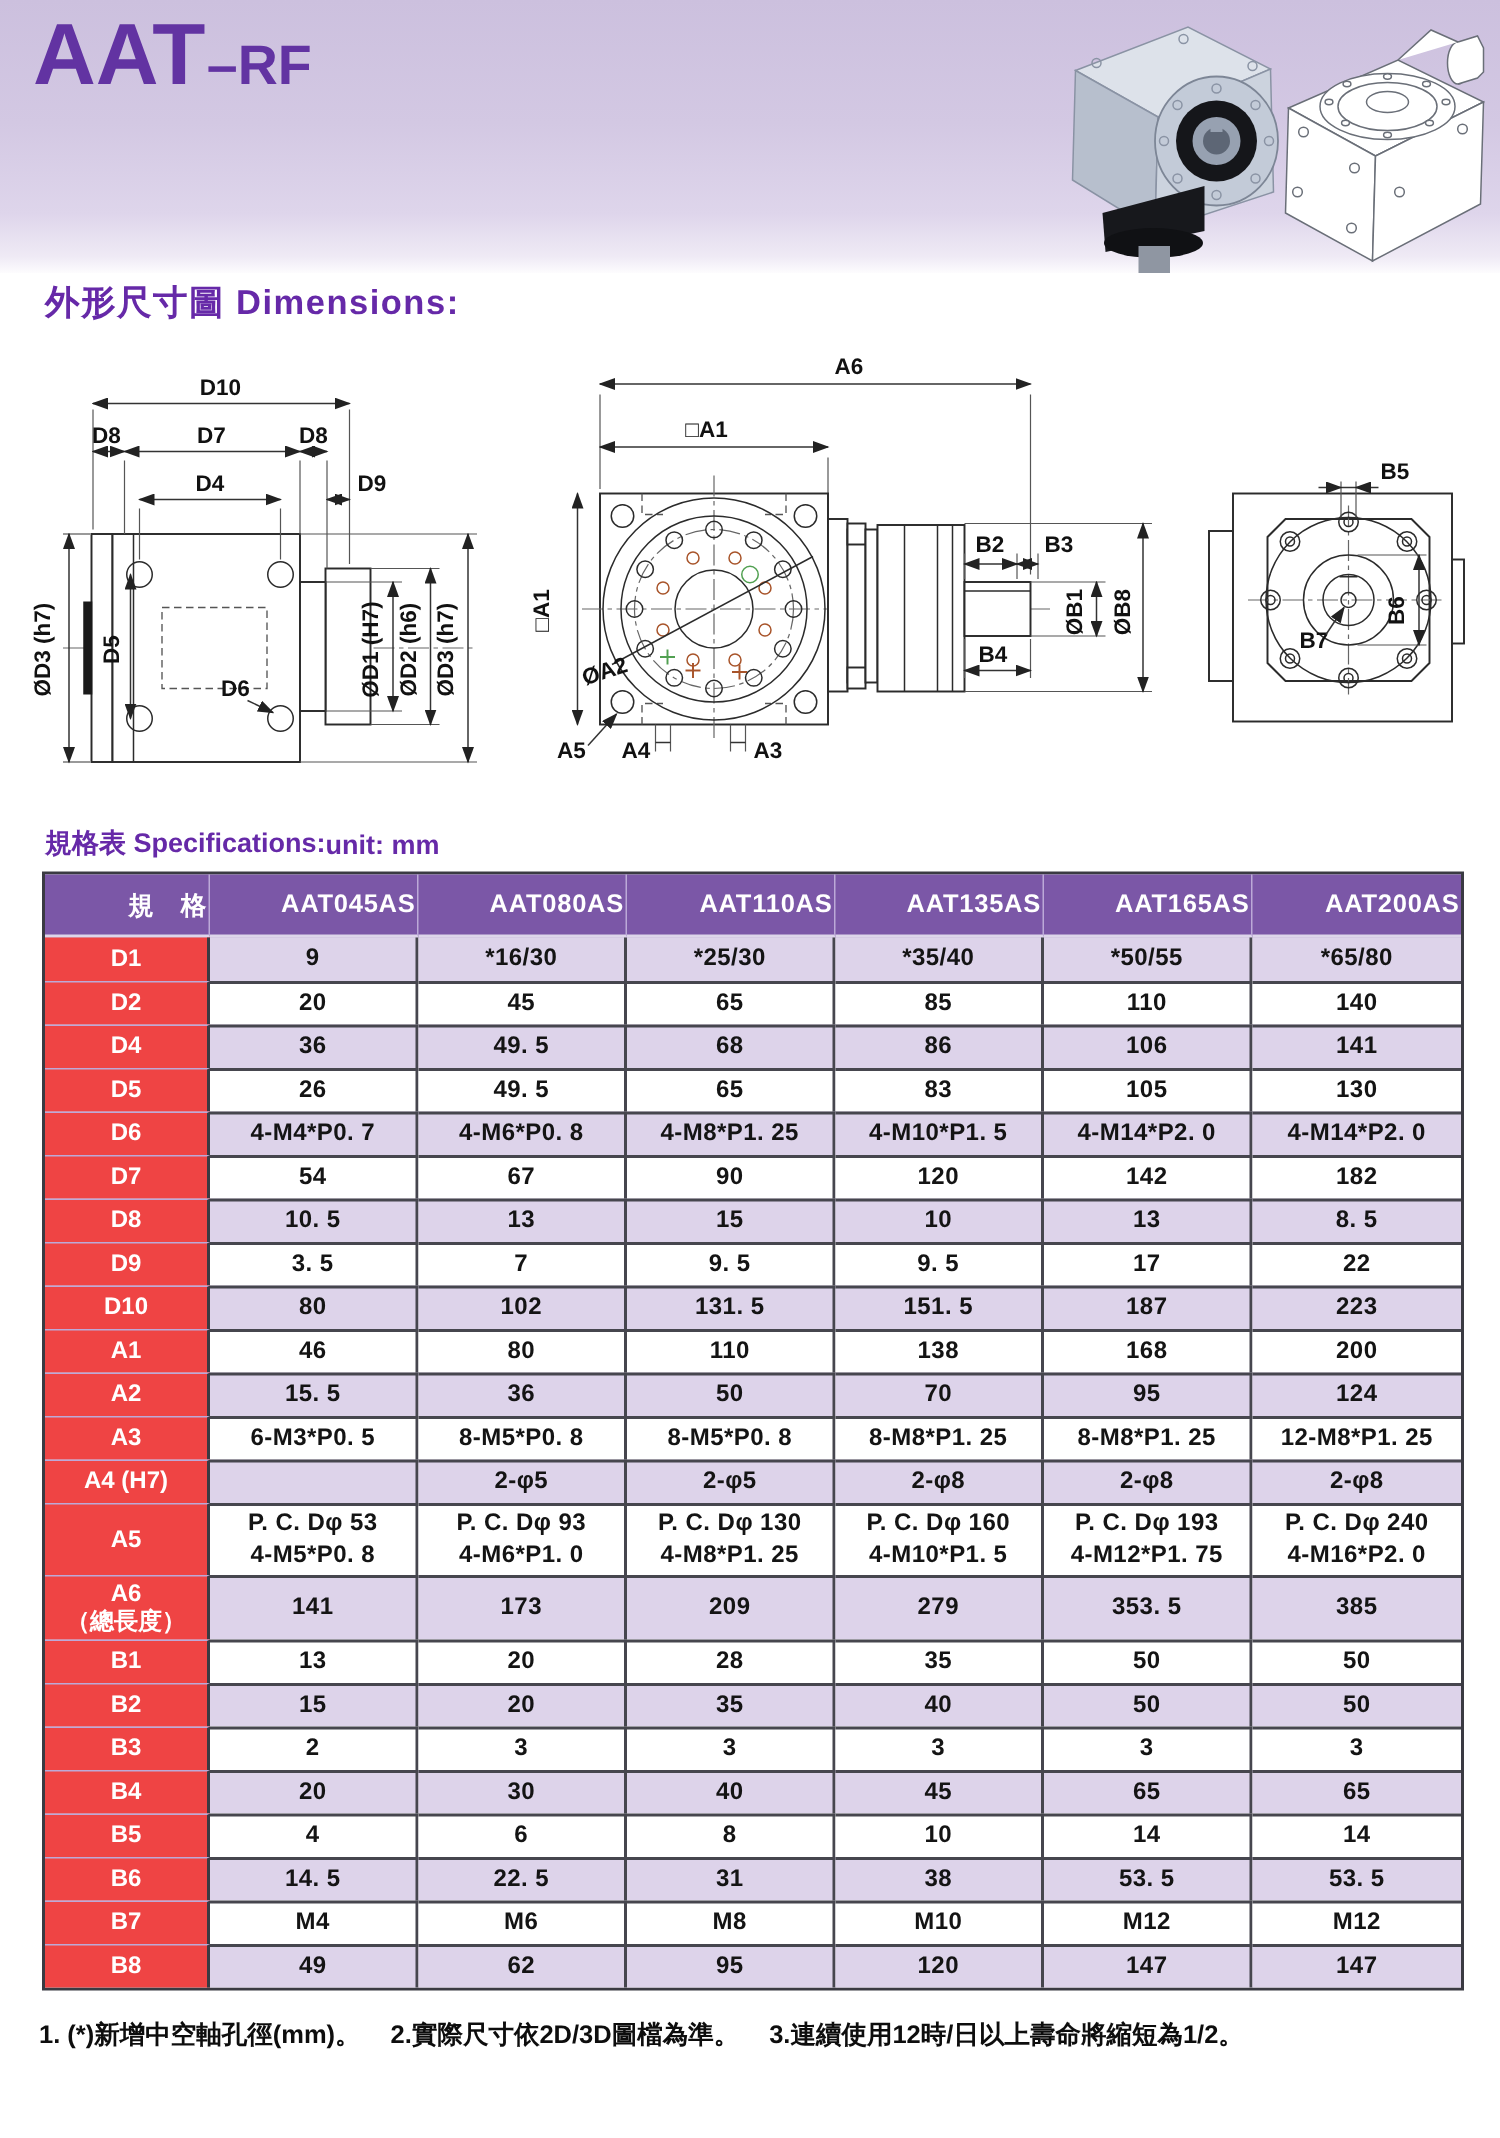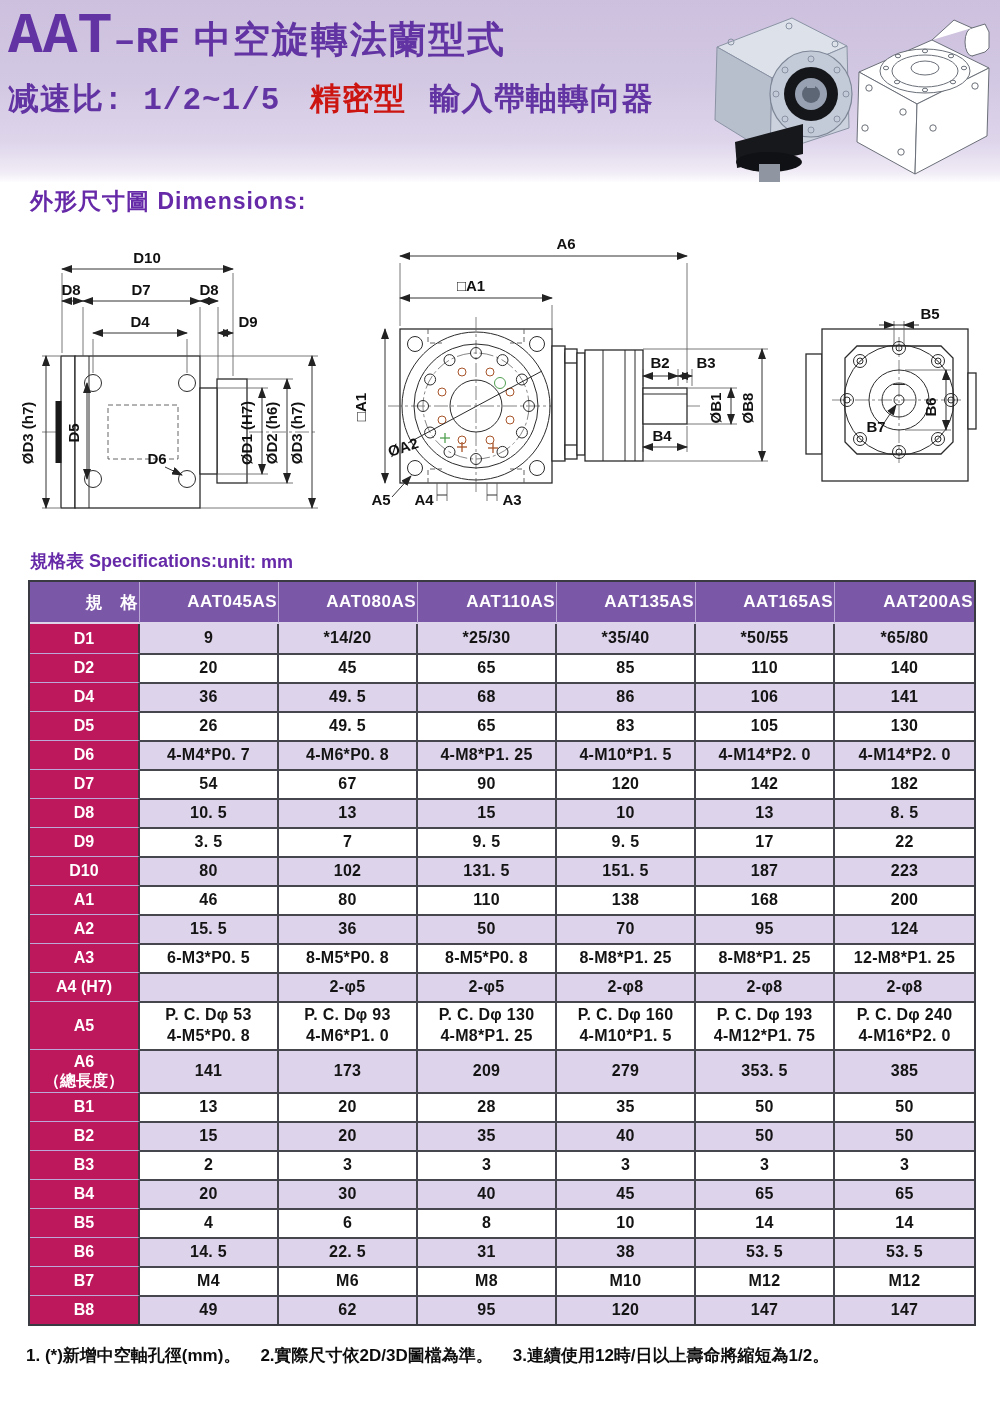--- a/index.html
+++ b/index.html
@@ -2,21 +2,21 @@
 <html><head>
 <meta charset="utf-8">
 <style>
   html,body{margin:0;padding:0;}
   body{width:1000px;background:#fff;color:#111;font-family:"Liberation Sans","DejaVu Sans",sans-serif;}
   .page{width:1000px;height:1425px;position:relative;overflow:hidden;}
 
   
   .banner{position:relative;height:182px;
     background:linear-gradient(180deg,#ccc0de 0%,#d3c8e3 45%,#ded5eb 78%,#efeaf5 94%,#fdfcfe 100%);}
-  .titles{position:absolute;left:8px;top:8px;white-space:nowrap;font-family:Liberation Mono, monospace;}
+  .titles{position:absolute;left:22px;top:8px;white-space:nowrap;}
   .line1{display:flex;align-items:baseline;color:#6233a2;}
   .t-aat{font-size:58px;font-weight:bold;letter-spacing:0px;line-height:1;}
   .t-rf{font-size:37px;font-weight:bold;margin-left:1px;}
   .t-cn{font-size:37px;font-weight:bold;margin-left:14px;letter-spacing:2px;}
   .line2{margin-top:12px;font-size:31px;font-weight:bold;color:#6233a2;letter-spacing:1px;}
   .t-red{color:#cc1411;margin:0 4px 0 10px;}
   .products{position:absolute;right:6px;top:2px;}
 
   
   .section-heading{margin:4px 0 0 30px;font-size:23px;font-weight:bold;color:#6629a8;letter-spacing:1px;}
@@ -33,21 +33,21 @@
   svg .cl{stroke:#666;stroke-width:.8;stroke-dasharray:14 3 3 3;fill:none;}
   svg .hid{stroke:#555;stroke-width:.9;stroke-dasharray:5 3;fill:none;}
 
   
   table.spec{margin:0 28px;width:944px;border-collapse:separate;border-spacing:0;
     border:2px solid #3a3a42;table-layout:fixed;}
   table.spec thead th{height:38px;background:#7b57a7;color:#fff;font-size:17px;font-weight:bold;
     border-right:1px solid #bca9d8;border-bottom:2px solid #ddd5ea;text-align:right;letter-spacing:.5px;}
   table.spec thead th:last-child{border-right:0;}
   table.spec tbody tr{height:29px;}
-  table.spec tbody th{background:#be185d;color:#fff;font-size:16px;font-weight:bold;
+  table.spec tbody th{background:#ef4444;color:#fff;font-size:16px;font-weight:bold;
     border-top:1px solid #bca9d8;border-right:2px solid #3a3a42;text-align:center;
     white-space:pre-line;line-height:1.2;padding:2px 0;}
   table.spec tbody tr:first-child th{border-top:0;}
   table.spec tbody td{font-size:16px;font-weight:bold;color:#141414;text-align:center;
     border-top:2px solid #46464e;border-right:2px solid #46464e;
     white-space:pre-line;line-height:1.3;padding:2px 2px;letter-spacing:.3px;}
   table.spec tbody tr:first-child td{border-top:0;}
   table.spec tbody td:last-child{border-right:0;}
   table.spec tbody tr:nth-child(odd) td{background:#ddd3ea;}
   table.spec tbody tr:nth-child(even) td{background:#fff;}
@@ -58,26 +58,20 @@
 </head>
 <body>
 
 <div class="page">
 
   <header class="banner">
     <div class="titles">
       <div class="line1">
         <span class="t-aat">AAT</span>
         <span class="t-rf">–RF</span>
-        <span class="t-cn">中空旋轉法蘭型式</span>
-      </div>
-      <div class="line2">
-        <span>减速比: 1/2~1/5</span>
-        <span class="t-red">精密型</span>
-        <span>輸入帶軸轉向器</span>
       </div>
     </div>
 
     <svg class="products" width="305" height="180" viewBox="0 0 305 180">
       <g>
         <polygon points="28,45 103,16 158,44 83,76" fill="#dde2ea" stroke="#8a93a4" stroke-width="1"></polygon>
         <polygon points="28,45 83,76 81,152 26,118" fill="#b7bfcd" stroke="#8a93a4" stroke-width="1"></polygon>
         <polygon points="83,76 158,44 160,126 81,152" fill="#ccd3de" stroke="#8a93a4" stroke-width="1"></polygon>
         <circle cx="42" cy="40" r="3" fill="none" stroke="#8a93a4"></circle>
         <circle cx="100" cy="24" r="3" fill="none" stroke="#8a93a4"></circle>
@@ -391,21 +385,21 @@
         <th>AAT110AS</th>
         <th>AAT135AS</th>
         <th>AAT165AS</th>
         <th>AAT200AS</th>
       </tr>
     </thead>
     <tbody>
         <tr>
           <th>D1</th>
           <td>9</td>
-          <td>*14/20</td>
+          <td>*16/30</td>
           <td>*25/30</td>
           <td>*35/40</td>
           <td>*50/55</td>
           <td>*65/80</td>
         </tr>
         <tr>
           <th>D2</th>
           <td>20</td>
           <td>45</td>
           <td>65</td>

